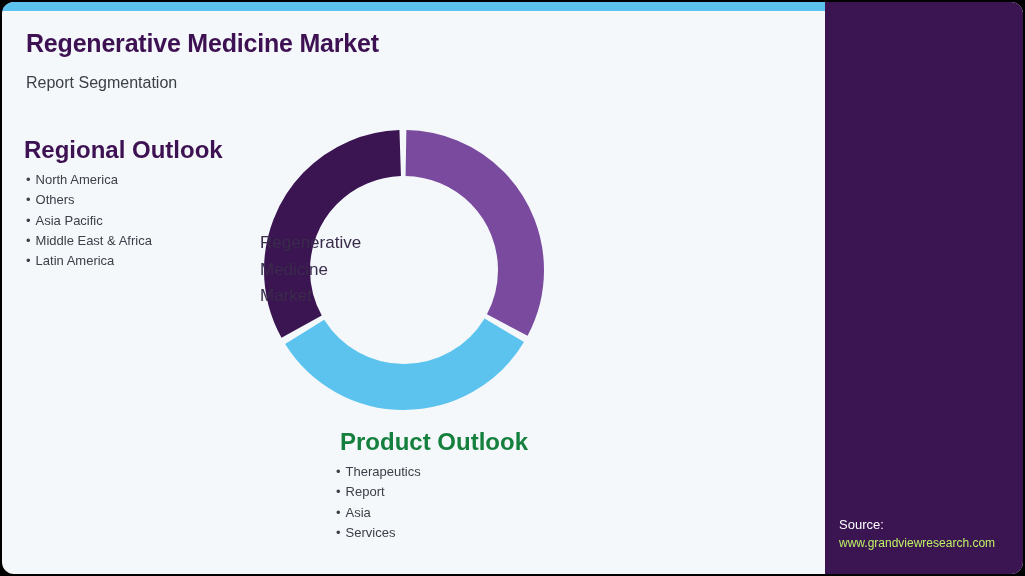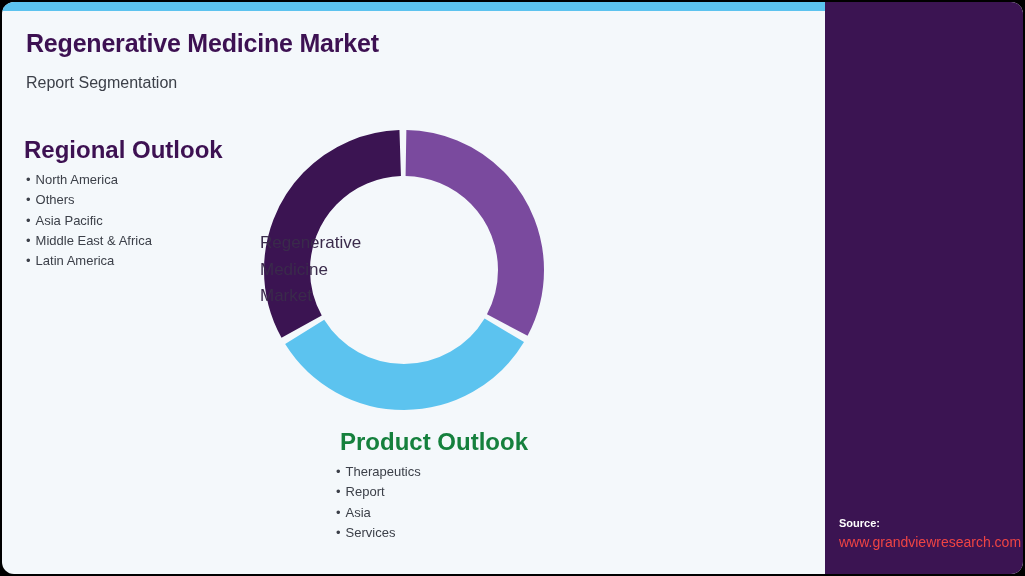--- a/index.html
+++ b/index.html
@@ -137,25 +137,25 @@
     width:146px; height:2px; background:#c9b7d6;
     margin:7px auto 6px auto;
   }
   .stat-label {
     color:#ffffff; font-size:15px; line-height:1.35;
   }
   .source {
     position:absolute; left:14px; bottom:22px; right:6px;
   }
   .source-title {
-    color:#ffffff; font-size:11px; font-weight:bold;
+    color:#ffffff; font-size:13px; font-weight:normal;
     line-height:1.5;
   }
   .source-url {
-    color:#ef4444; font-size:14px; line-height:1.45;
+    color:#bef264; font-size:12px; line-height:1.45;
     white-space:nowrap;
   }
 </style>
 </head>
 <body>
 
 <div id="page">
   <div class="card">
 
     <div class="topbar"></div>

